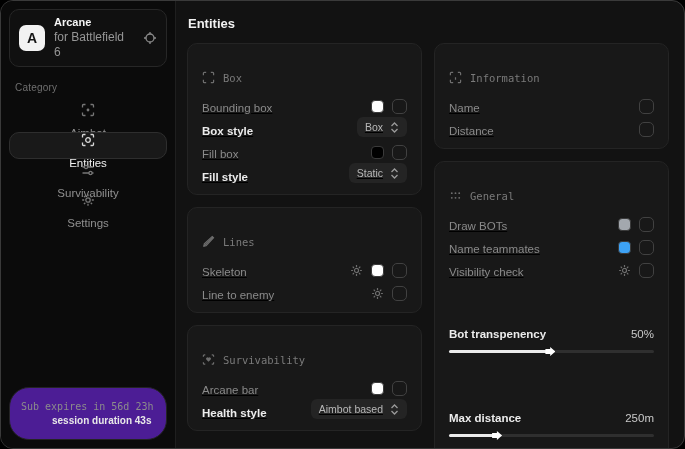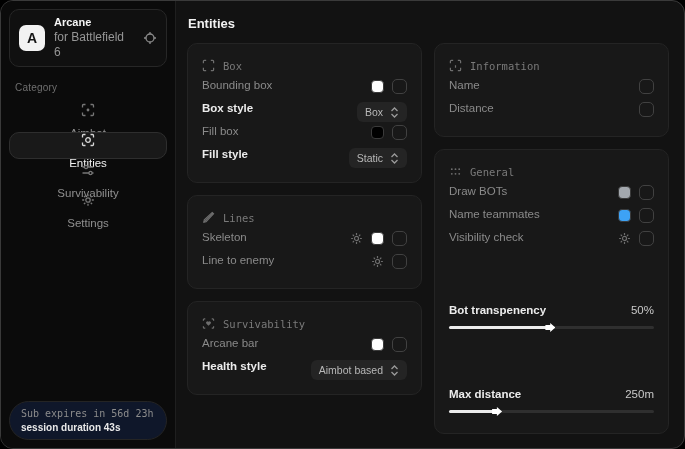--- a/index.html
+++ b/index.html
@@ -56,49 +56,50 @@
   }
   .nav-item .nav-icon { display: flex; color: #777; }
   .nav-item.active {
     background: #191919; border-color: #2e2e2e; color: #f0f0f0;
   }
   .nav-item.active .nav-icon { color: #d8d8d8; }
 
   .sidebar-footer {
     margin-top: auto;
     border: 1px solid #242424; border-radius: 20px;
-    background: #0f172a;
-    padding: 6px 11px;
+    background: #4c1d95;
+    padding: 13px 11px;
   }
   .footer-line1 { font-family: "DejaVu Sans Mono", monospace; font-size: 10px; color: #8c8c8c; margin-bottom: 3px; }
-  .footer-line2 { font-size: 10px; font-weight: bold; color: #e8e8e8; }
+  .footer-line2 { font-size: 10px; font-weight: bold; color: #e8e8e8; margin-left: 31px; }
 
   
   .main { flex: 1; padding: 13px 15px 14px 11px; overflow: hidden; }
   .page-title { font-size: 13px; font-weight: bold; color: #f2f2f2; margin: 2px 0 12px 1px; }
   .columns { display: flex; gap: 12px; align-items: flex-start; }
   .col { flex: 1; display: flex; flex-direction: column; gap: 12px; min-width: 0; }
 
   .card {
     background: #181818;
     border: 1px solid #242424;
     border-radius: 10px;
-    padding: 12px 14px 11px 14px;
+    padding: 24px 14px 11px 14px;
   }
   .card-header {
     display: flex; align-items: center; gap: 8px;
     font-family: "DejaVu Sans Mono", monospace;
     font-size: 10.5px; color: #7a7a7a;
     margin: 3px 0 7px 0;
   }
   .card-header .hdr-icon { display: flex; color: #6e6e6e; }
 
   .row {
-    display: flex; align-items: flex-start; justify-content: space-between;
+    display: flex; align-items: flex-end; justify-content: space-between;
     min-height: 23px;
+    text-decoration: underline;
   }
   .row-label { font-size: 11.5px; color: #8a8a8a; }
   .row-label.strong { color: #ececec; font-weight: 600; }
   .controls { display: flex; align-items: center; gap: 8px; }
 
   .swatch {
     width: 13px; height: 13px; border-radius: 4px;
     border: 1px solid #3a3a3a;
     flex: 0 0 13px; cursor: pointer;
   }

